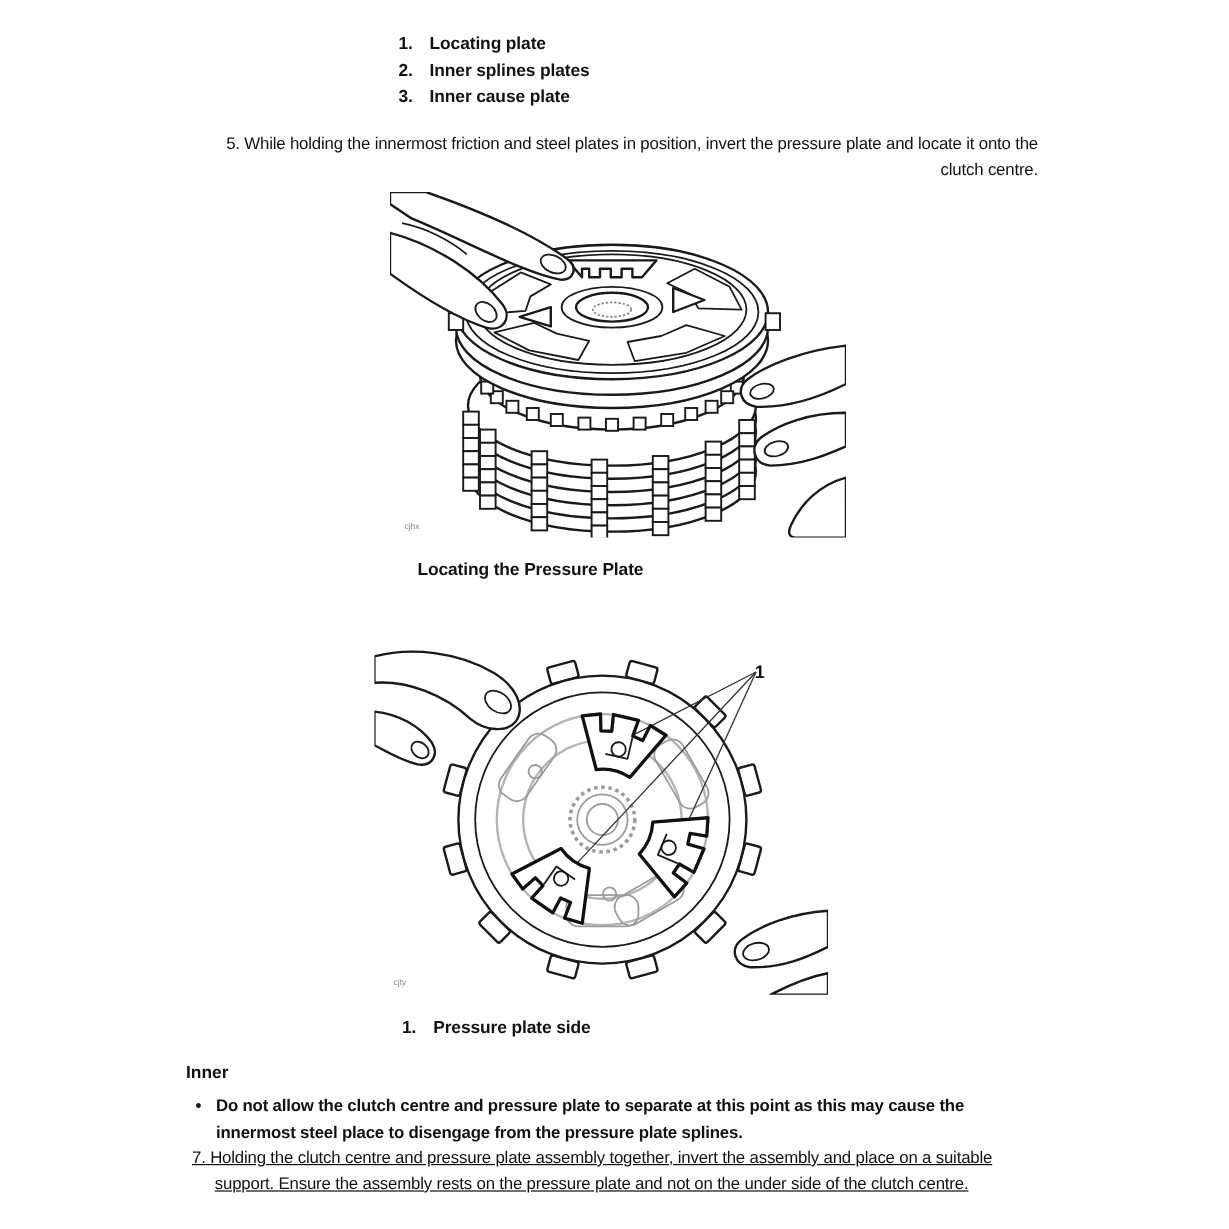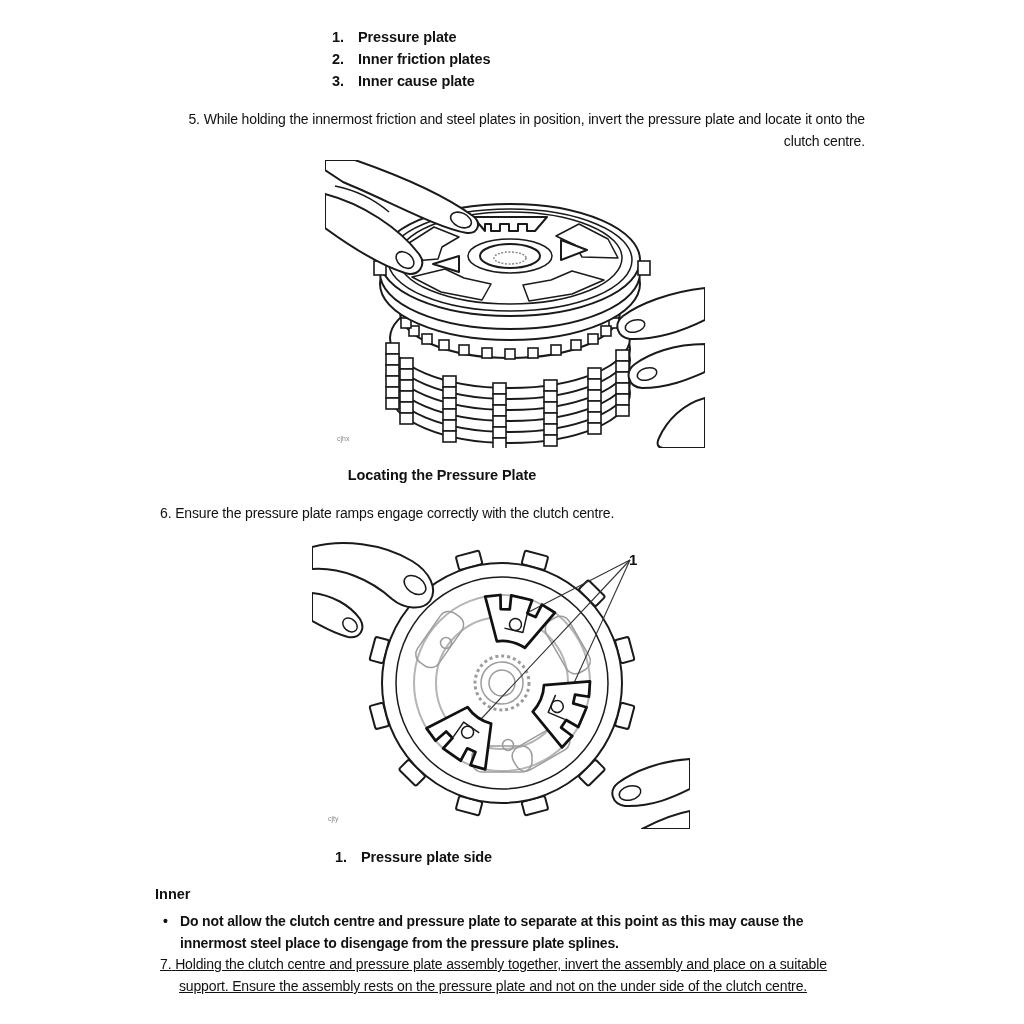--- a/index.html
+++ b/index.html
@@ -41,25 +41,25 @@
   .callout{font-size:15px;font-weight:bold;fill:#111;}
 </style>
 </head>
 <body>
 
 <div id="page">
 
   <div class="abs keylist">
     <div class="keyrow">
       <span class="num">1.</span>
-      <span>Pressure plate</span>
+      <span>Locating plate</span>
     </div>
     <div class="keyrow">
       <span class="num">2.</span>
-      <span>Inner friction plates</span>
+      <span>Inner splines plates</span>
     </div>
     <div class="keyrow">
       <span class="num">3.</span>
       <span>Inner cause plate</span>
     </div>
   </div>
 
   <div class="abs step step5">
     <div class="hang"><span>5.</span> <span>While holding the innermost friction and steel plates in position, invert the pressure plate and locate it onto the clutch centre.</span></div>
   </div>
@@ -172,23 +172,20 @@
         <path class="ln" d="M380,184 C348,184 324,194 310,204 C299,212 303,227 317,228 C344,228 366,218 380,212 Z"></path>
         <ellipse cx="322" cy="214" rx="10" ry="6" class="ln15" transform="rotate(-15 322 214)"></ellipse>
         <path class="ln" d="M380,238 C358,244 342,260 334,278 C331,284 333,288 338,288 L380,288 Z"></path>
       </g>
       <text class="figcode" x="12" y="281">cjhx</text>
     </svg>
   </div>
 
   <div class="abs caption">Locating the Pressure Plate</div>
 
-  <div class="abs step step6">
-    <div class="hang"><span>6.</span> <span>Ensure the pressure plate ramps engage correctly with the clutch centre.</span></div>
-  </div>
 
   <div class="abs fig2">
     <svg width="378" height="296" viewBox="0 0 378 296">
 
       <g>
         <rect class="ln" x="-12" y="-7" width="24" height="14" rx="2" transform="translate(312.7,182.9) rotate(105)"></rect>
         <rect class="ln" x="-12" y="-7" width="24" height="14" rx="2" transform="translate(279.8,239.8) rotate(135)"></rect>
         <rect class="ln" x="-12" y="-7" width="24" height="14" rx="2" transform="translate(222.9,272.7) rotate(165)"></rect>
         <rect class="ln" x="-12" y="-7" width="24" height="14" rx="2" transform="translate(157.1,272.7) rotate(195)"></rect>
         <rect class="ln" x="-12" y="-7" width="24" height="14" rx="2" transform="translate(100.2,239.8) rotate(225)"></rect>

